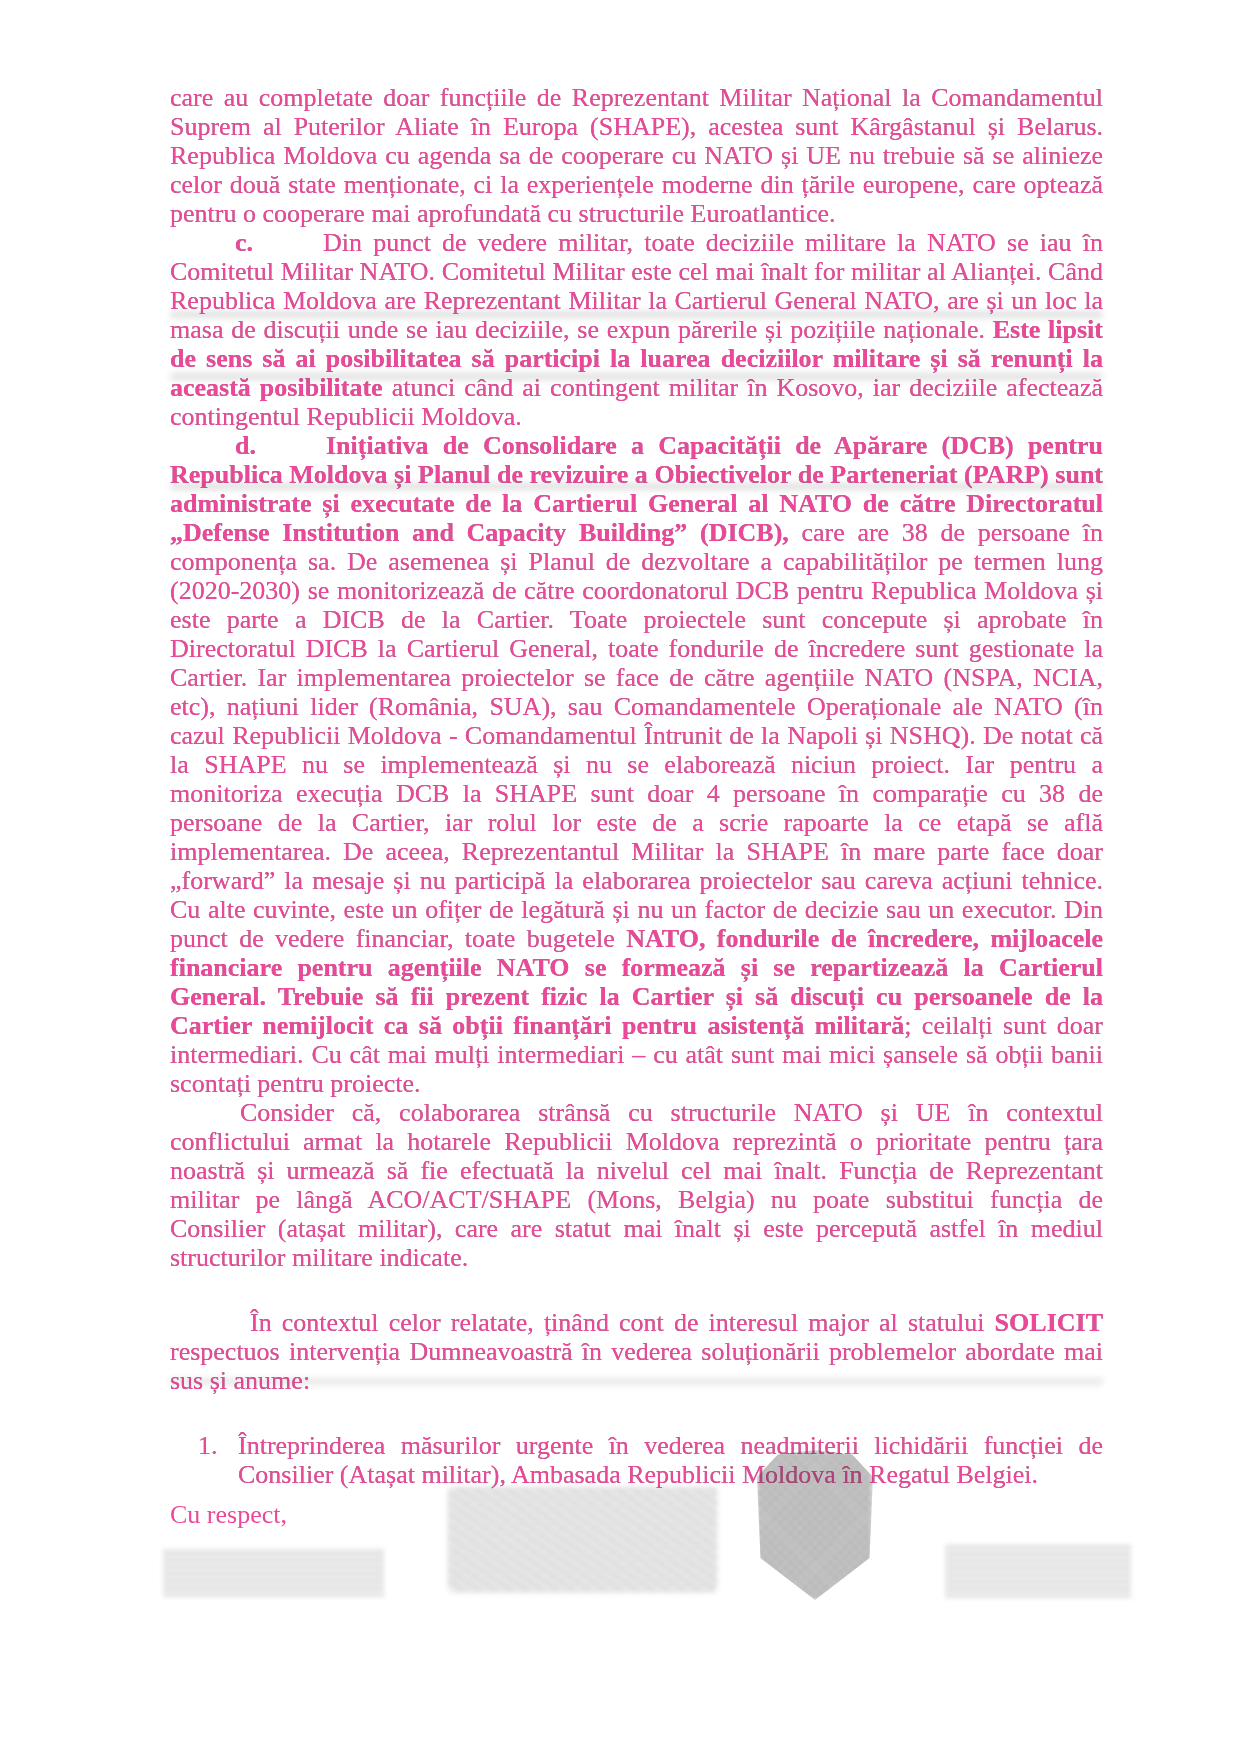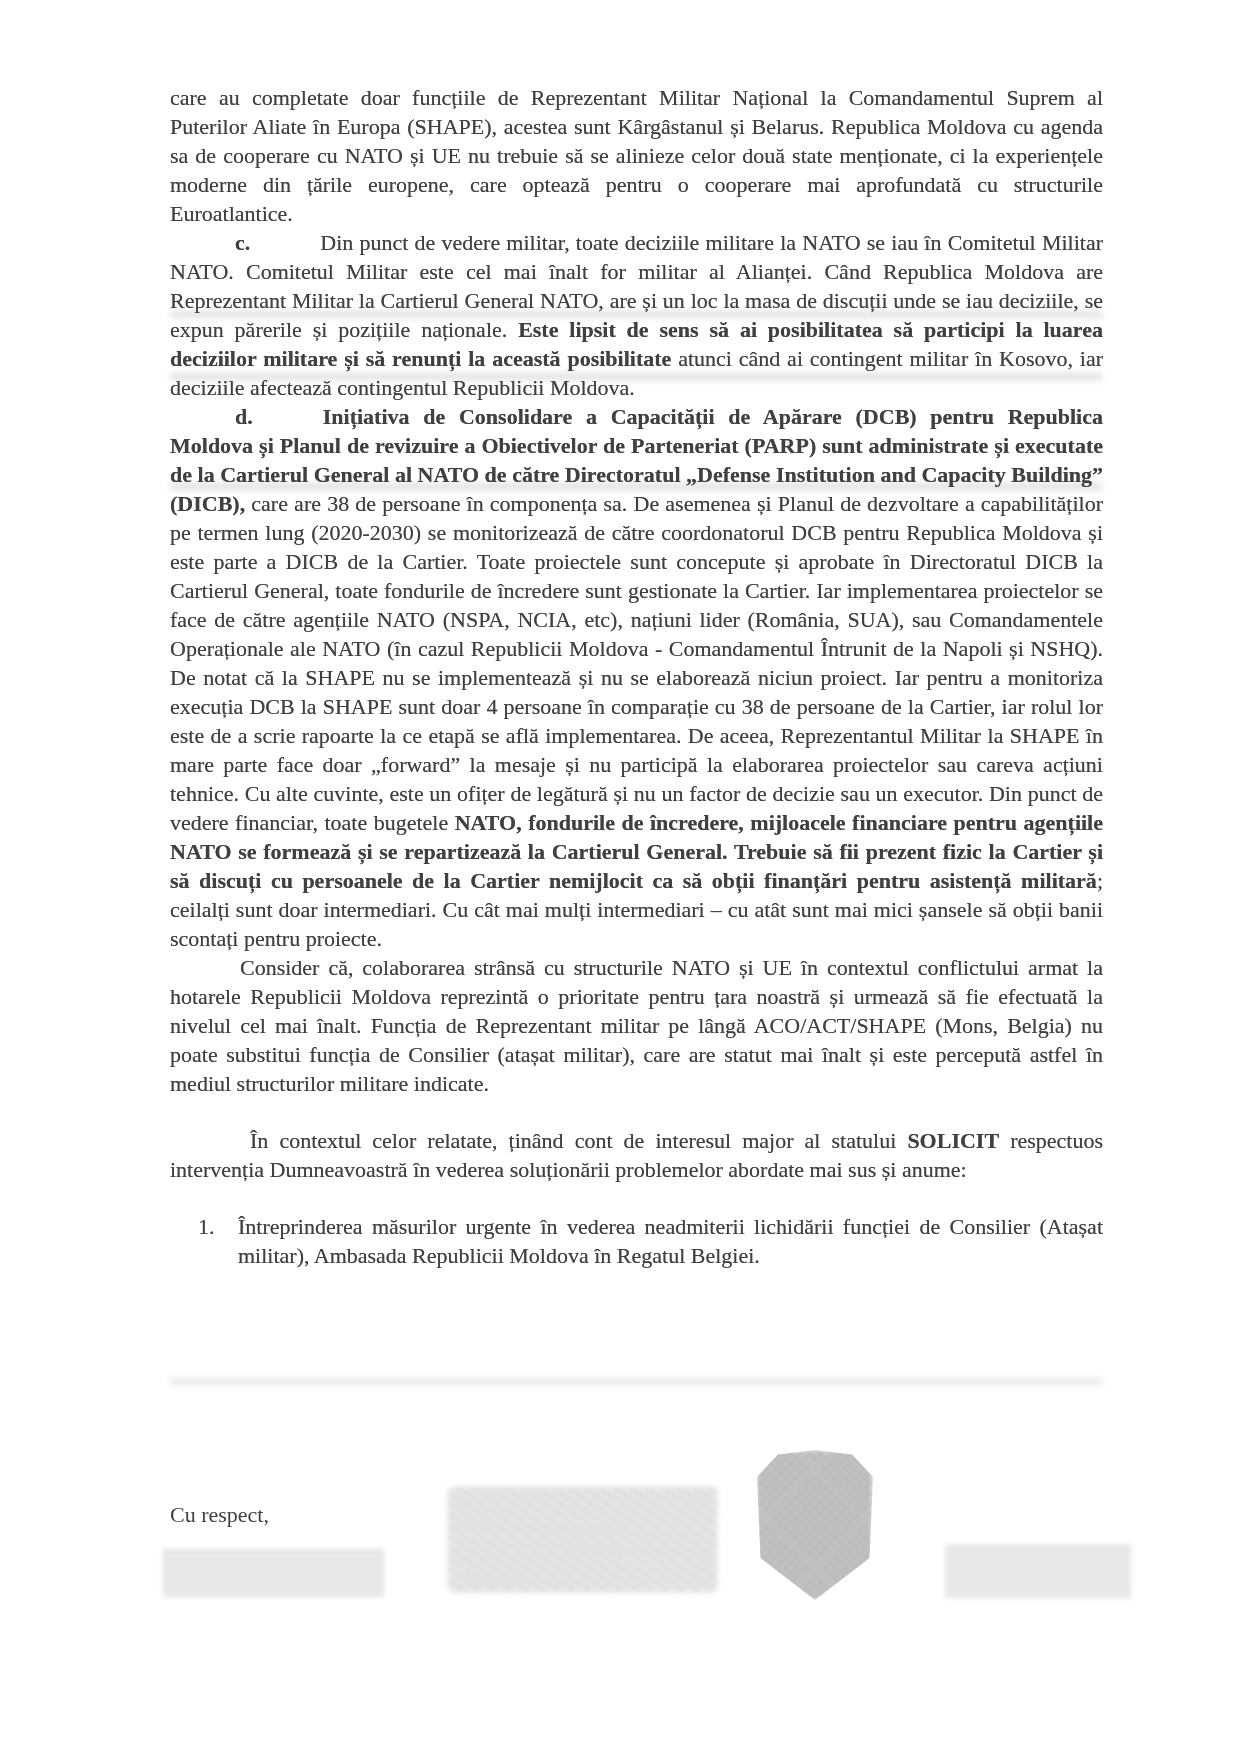--- a/index.html
+++ b/index.html
@@ -1,35 +1,35 @@
 <!DOCTYPE html>
 <html lang="ro"><head>
 <meta charset="utf-8">
 <style>
   html,body{margin:0;padding:0;background:#e8e8e8;}
   .page{
     position:relative;
     width:1240px;height:1755px;
     background:#ffffff;
     font-family:"Liberation Serif","DejaVu Serif",serif;
-    font-size:22px;line-height:29px;color:#404040;
+    font-size:26px;line-height:29px;color:#ec4899;
     overflow:hidden;
   }
   .content{
     position:absolute;left:170px;top:83px;width:933px;
     text-align:justify;
     text-shadow:0 0 0.5px rgba(0,0,0,.5);
   }
   .para{margin:0;}
   .b{font-weight:bold;}
   .plabel{font-weight:bold;margin-left:65px;}
   .ptab{display:inline-block;width:70px;}
   .indent{text-indent:70px;}
   .indent-large{text-indent:80px;}
-  .gap-28{margin-top:28px;}
+  .gap-28{margin-top:36px;}
   .list-item{padding-left:68px;text-indent:-40px;}
   .marker{display:inline-block;width:40px;text-indent:0;}
   
   .smudge{
     position:absolute;left:170px;width:933px;height:7px;
     background:#4a4a4a;opacity:.16;filter:blur(3px);border-radius:4px;
     pointer-events:none;
   }
   
   .sig-closing{position:absolute;left:170px;top:1500px;}

